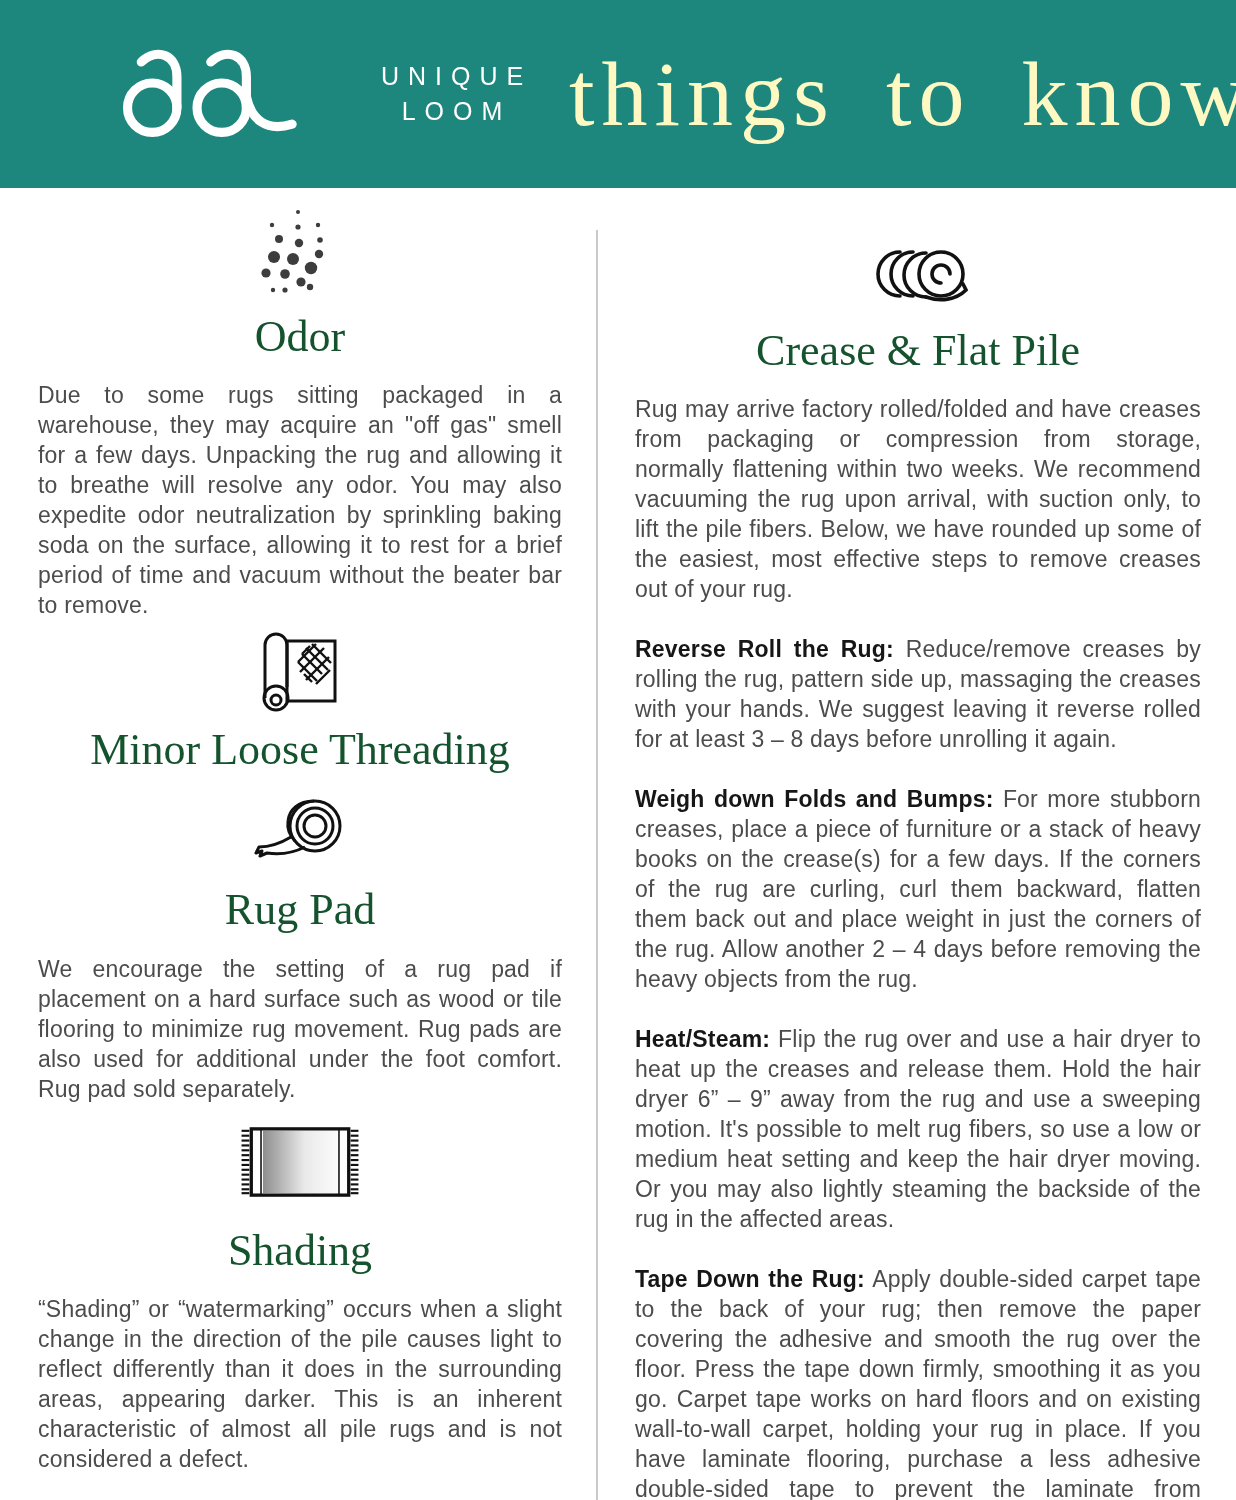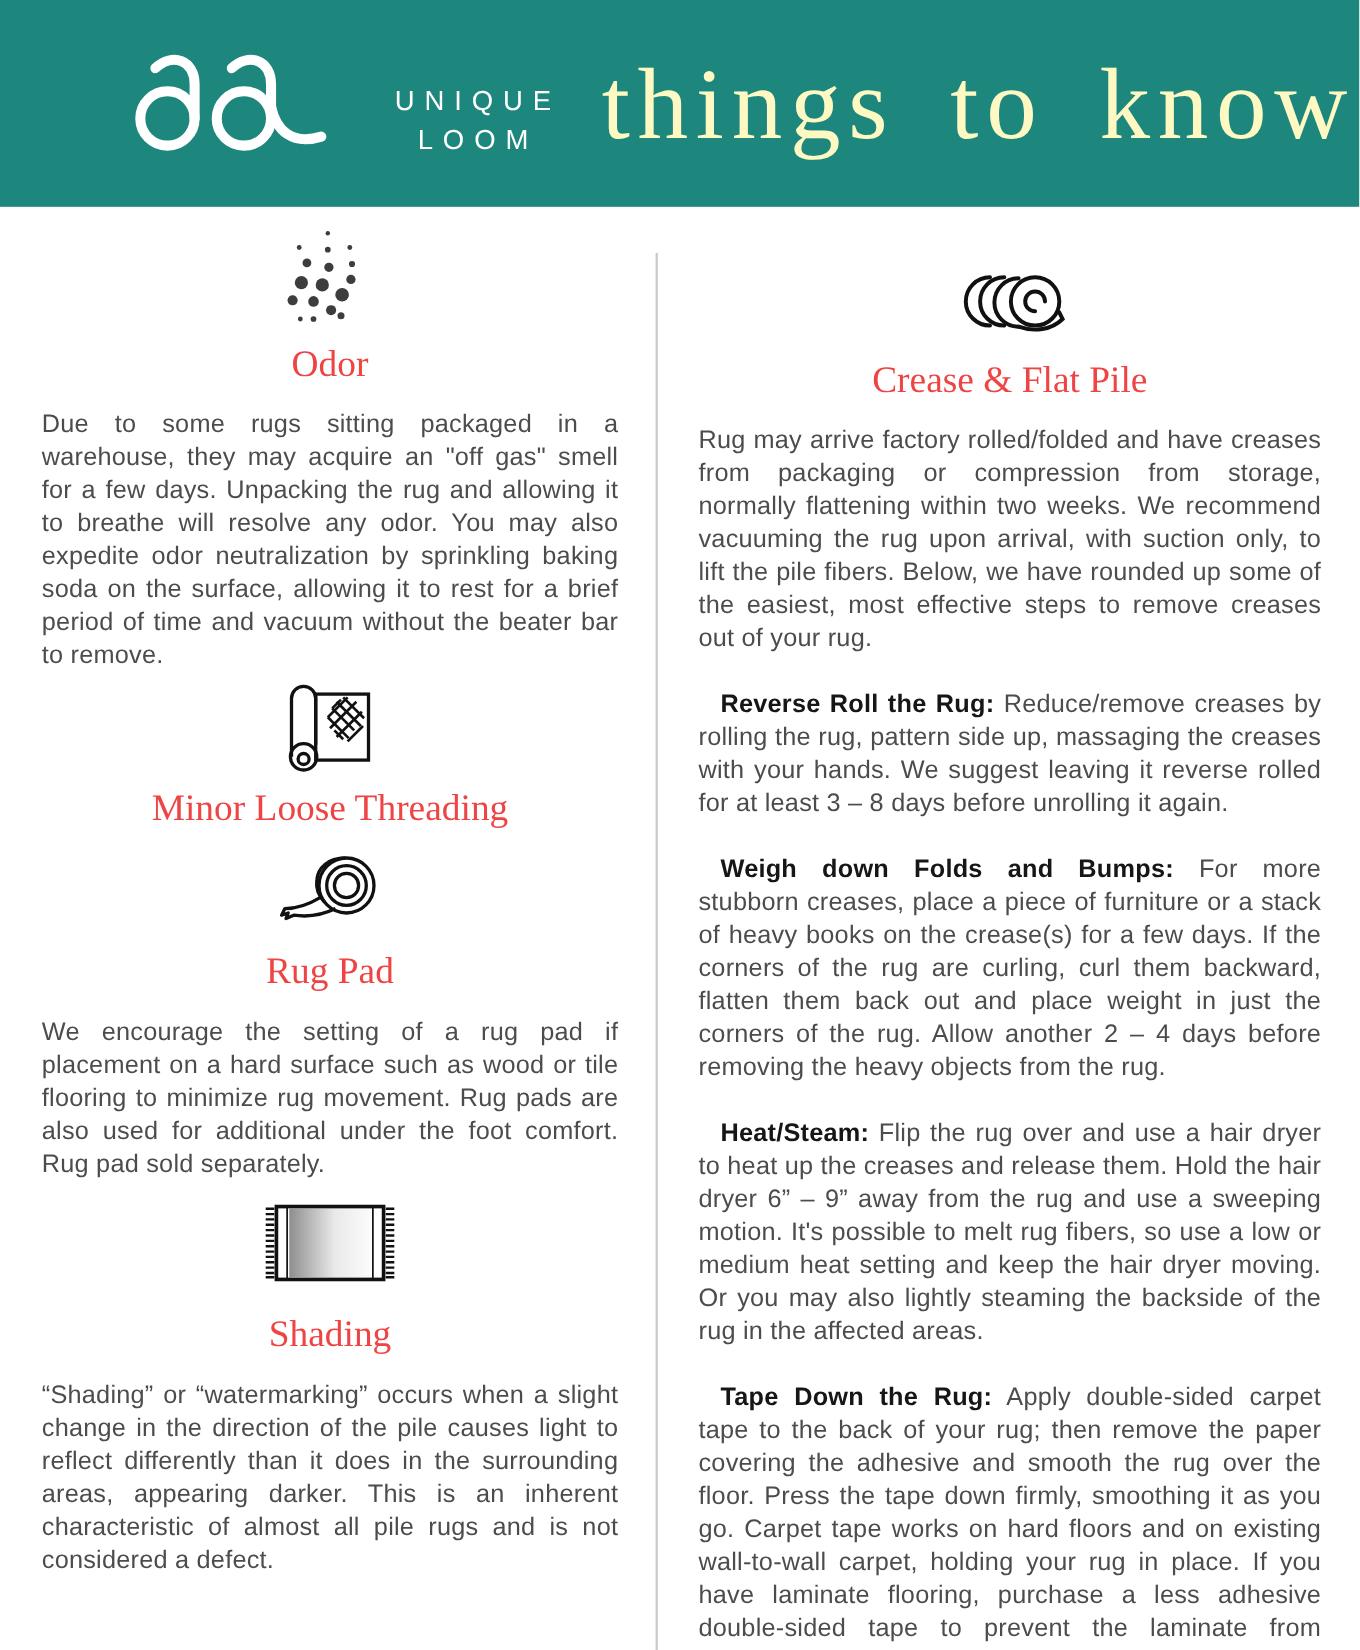--- a/index.html
+++ b/index.html
@@ -14,22 +14,23 @@
 
   
   .banner {
     height: 188px;
     background: #1e877d;
     display: flex;
     align-items: center;
   }
   .brand {
     display: flex;
-    align-items: flex-end;
+    align-items: center;
     margin-left: 112px;
+    gap: 22px;
   }
   .brand-logo { display: block; }
   .brand-text {
     margin-left: 18px;
     color: #ffffff;
     font-size: 25px;
     letter-spacing: 9px;
     line-height: 1.4;
     text-align: center;
     width: 225px;
@@ -64,35 +65,35 @@
   }
   .col-left  { width: 524px; }
   .col-right { width: 566px; margin-left: 73px; }
 
   .sec { text-align: center; }
   .sec-icon { display: inline-block; }
 
   h2.sec-heading {
     font-family: "Liberation Serif", serif;
     font-weight: 400;
-    color: #ef4444;
-    font-size: 34px;
+    color: #14532d;
+    font-size: 44px;
     line-height: 1.05;
     margin: 0;
   }
   p.body-text {
     margin: 20px 0 0 0;
     font-size: 23px;
     line-height: 30px;
     color: #4c4c4c;
     text-align: justify;
     letter-spacing: 0.2px;
   }
   p.tip { margin: 30px 0 0 0; }
-  .tip-label { color: #161616; font-weight: 700; margin-left: 20px; }
+  .tip-label { color: #161616; font-weight: 700; }
 
   
   #sec-odor      .sec-icon { margin-top: 18px; }
   #sec-odor      h2        { margin-top: 16px; }
   #sec-threading .sec-icon { margin-top: 8px; }
   #sec-threading h2        { margin-top: 13px; }
   #sec-rugpad    .sec-icon { margin-top: 24px; }
   #sec-rugpad    h2        { margin-top: 28px; }
   #sec-shading   .sec-icon { margin-top: 20px; }
   #sec-shading   h2        { margin-top: 28px; }

